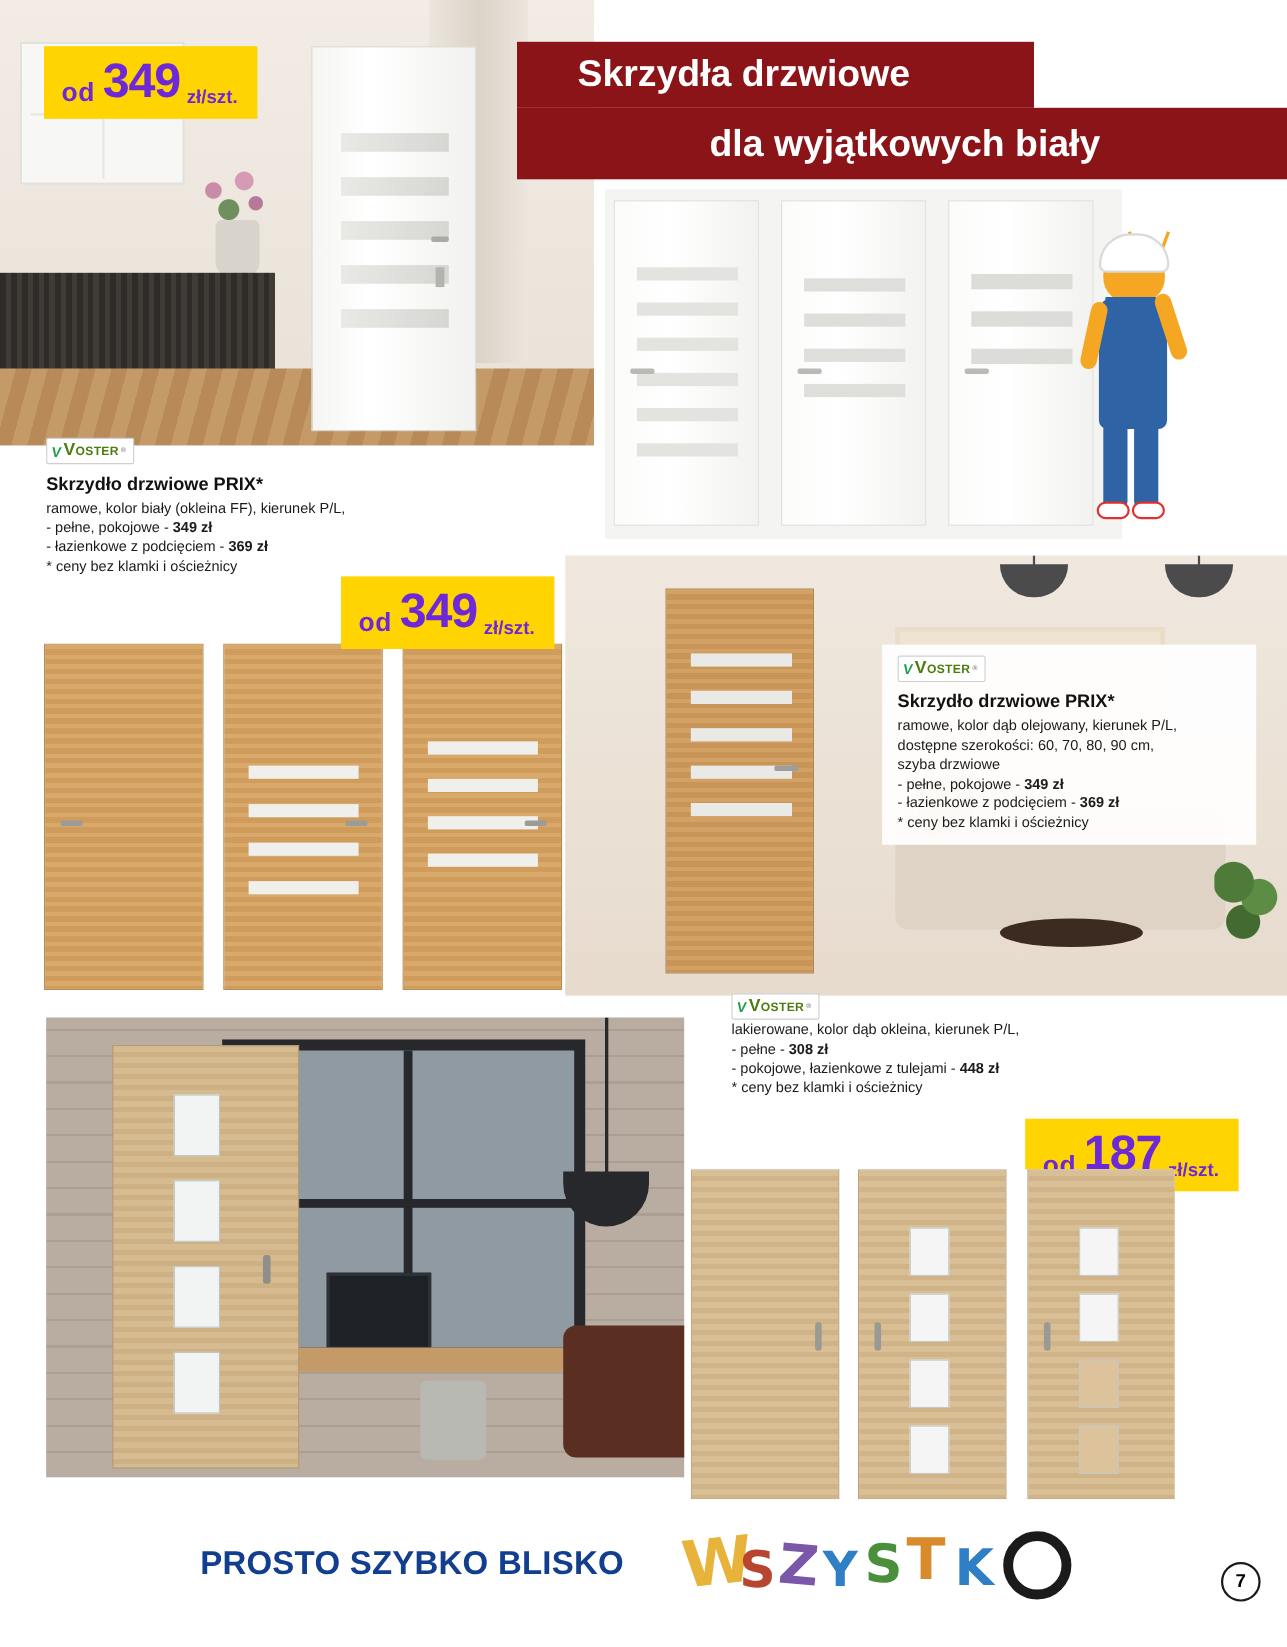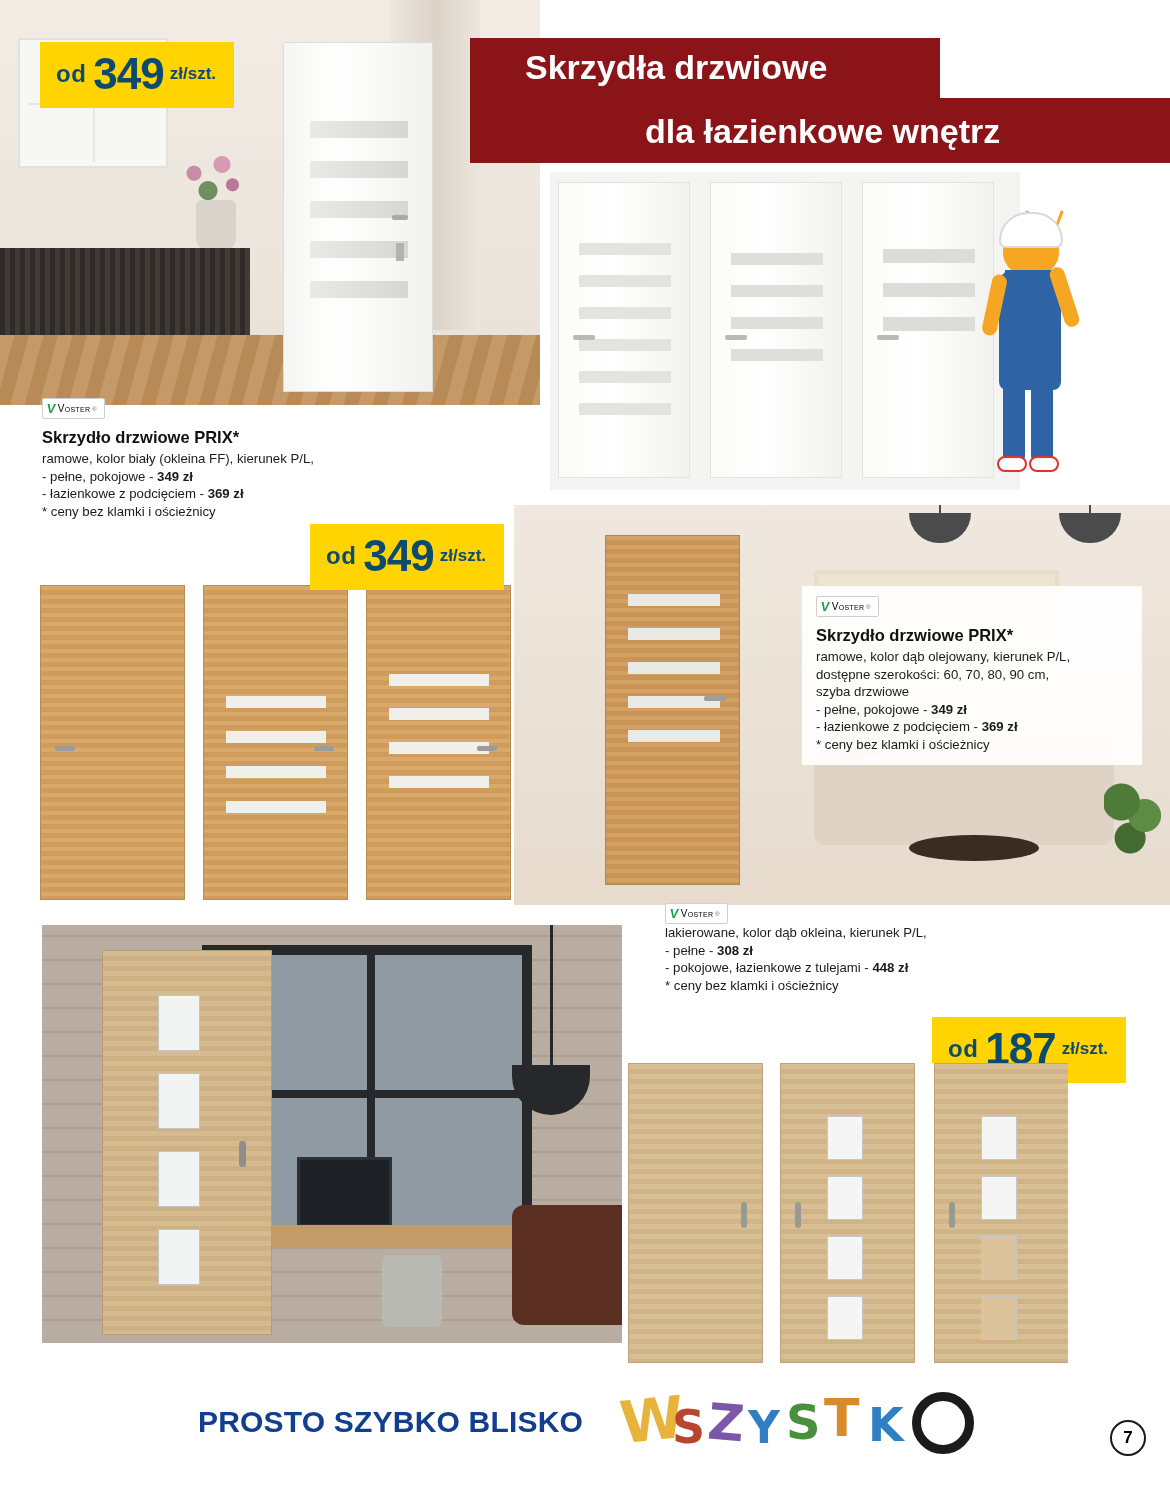--- a/index.html
+++ b/index.html
@@ -8,41 +8,41 @@
     font-family: "Liberation Sans", sans-serif;
     background: #ffffff;
     overflow: hidden;
   }
   .page { position: relative; width: 1170px; height: 1497px; background:#fff; }
 
   
   .abs { position: absolute; }
   .price-badge {
     background: #FFD400;
-    color: #0c4a6e;
+    color: #6d28d9;
     display: flex;
-    align-items: center;
+    align-items: flex-end;
     padding: 7px 18px 9px 16px;
     white-space: nowrap;
   }
   .price-badge .od { font-size: 24px; font-weight: 700; letter-spacing: .5px; }
   .price-badge .num { font-size: 44px; font-weight: 800; margin-left: 7px; letter-spacing: -1px; }
   .price-badge .unit { font-size: 17px; font-weight: 600; margin-left: 6px; }
 
   .voster-logo {
     display: inline-flex; align-items: center;
     background: #ffffff; border: 1px solid #cfcfcf;
     padding: 2px 7px 2px 4px; border-radius: 2px;
   }
   .voster-logo .vmark {
     color: #1f9e4a; font-size: 13px; font-weight: 800; margin-right: 2px;
     transform: skewX(-8deg);
   }
   .voster-logo .vname {
-    font-size: 10px; font-weight: 400; color: #000000; letter-spacing: .3px;
+    font-size: 16px; font-weight: 700; color: #4d7c0f; letter-spacing: .3px;
     font-variant: small-caps;
   }
   .voster-logo .vreg { font-size: 6px; vertical-align: super; color:#666; margin-left:2px;}
 
   .prod-title { font-size: 16.5px; font-weight: 700; color: #111; margin-bottom: 3px; }
   .prod-lines { font-size: 13.2px; line-height: 17.5px; color: #1b1b1b; }
   .prod-lines b { font-weight: 700; }
   .hero-wrap { position:absolute; left:470px; top:38px; width:700px; height:125px; }
   .hero-strip1 { position:absolute; left:0; top:0; width:470px; height:60px; background:#8A1418;}
   .hero-strip2 { position:absolute; left:0; top:60px; width:700px; height:65px; background:#8A1418;}
@@ -146,21 +146,21 @@
   .door-alba-big .sq{position:absolute;left:55px;width:42px;height:56px;background:#f2f4f3;border:1px solid #c0c6c4;}
 
   
   .scene6 { left:628px; top:1063px; width:440px; height:300px; background:#fff; }
   .ad { position:absolute; top:0; width:135px; height:300px;
      background:repeating-linear-gradient(180deg,#d9bf95 0 5px,#d0b488 5px 10px); border:1px solid #bdaركة; border:1px solid #bda27a;}
   .ad .sq { position:absolute; left:46px; width:36px; height:44px; background:#f4f5f4; border:1px solid #c5c9c6; }
   .ad .handle{position:absolute;width:6px;height:26px;background:#9a9a95;border-radius:3px;top:138px;}
 
   
-  .footer-slogan { position:absolute; left:198px; top:1405px; font-size:30px; font-weight:800; color:#123e8f; letter-spacing:.2px;}
+  .footer-slogan { position:absolute; left:182px; top:1405px; font-size:30px; font-weight:800; color:#123e8f; letter-spacing:.2px;}
   .wszystko { position:absolute; left:620px; top:1382px; width:400px; height:78px; }
   .wszystko span { position:absolute; font-weight:800; font-family:"DejaVu Sans", sans-serif; }
   .pagenum { position:absolute; right:24px; top:1420px; width:36px; height:36px; border:2px solid #1a1a1a; border-radius:50%;
      display:flex; align-items:center; justify-content:center; font-size:17px; font-weight:700; }
 </style>
 </head>
 <body>
 
 <div class="page">
 
@@ -186,21 +186,21 @@
   <div class="abs price-badge" style="left:40px; top:42px;">
     <span class="od">od</span>
     <span class="num">349</span>
     <span class="unit">zł/szt.</span>
   </div>
 
   <div class="hero-wrap">
     <div class="hero-strip1"></div>
     <div class="hero-strip2"></div>
     <div class="hero-t1">Skrzydła drzwiowe</div>
-    <div class="hero-t2">dla łazienkowe wnętrz</div>
+    <div class="hero-t2">dla wyjątkowych biały</div>
   </div>
 
   <div class="photo scene2">
     <div class="wd" style="left:8px">
       <div class="g" style="top:60px"></div>
         <div class="g" style="top:92px"></div>
       <div class="g" style="top:124px"></div>
         <div class="g" style="top:156px"></div>
       <div class="g" style="top:188px"></div>
         <div class="g" style="top:220px"></div>

